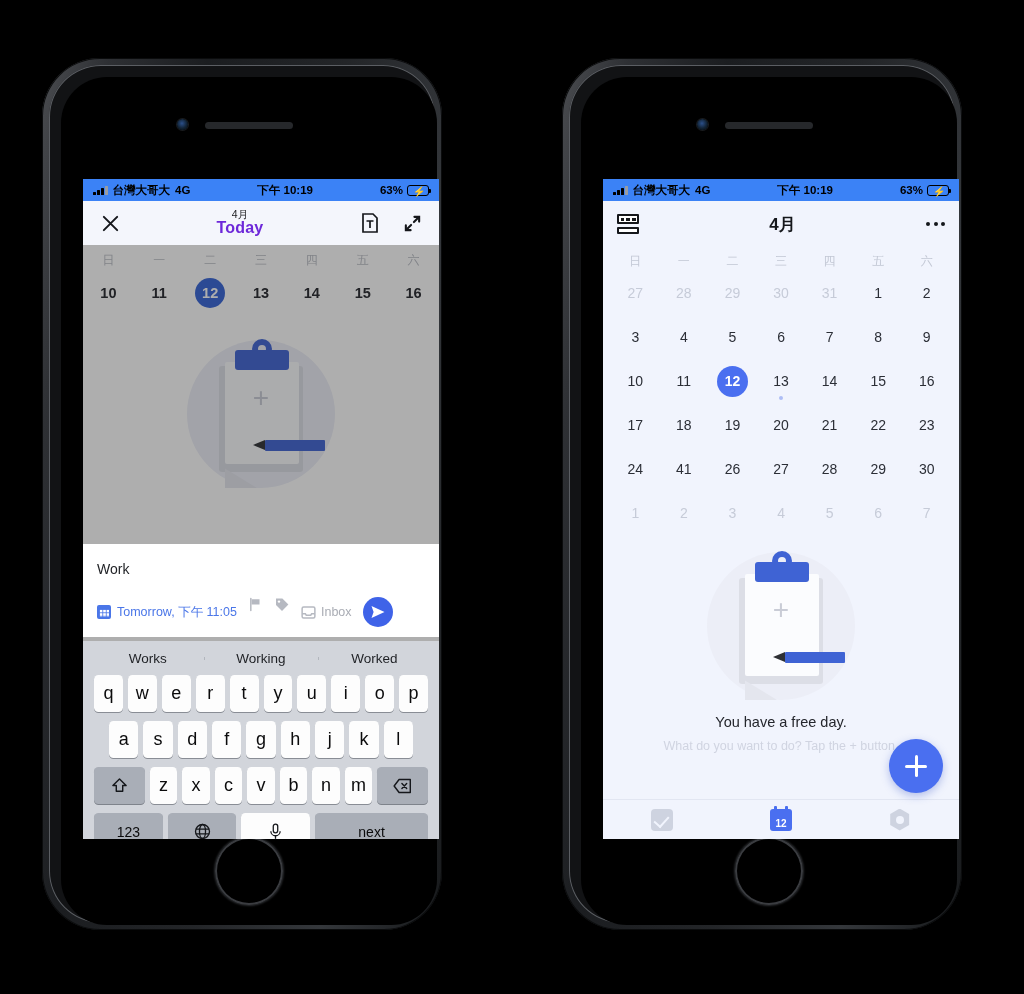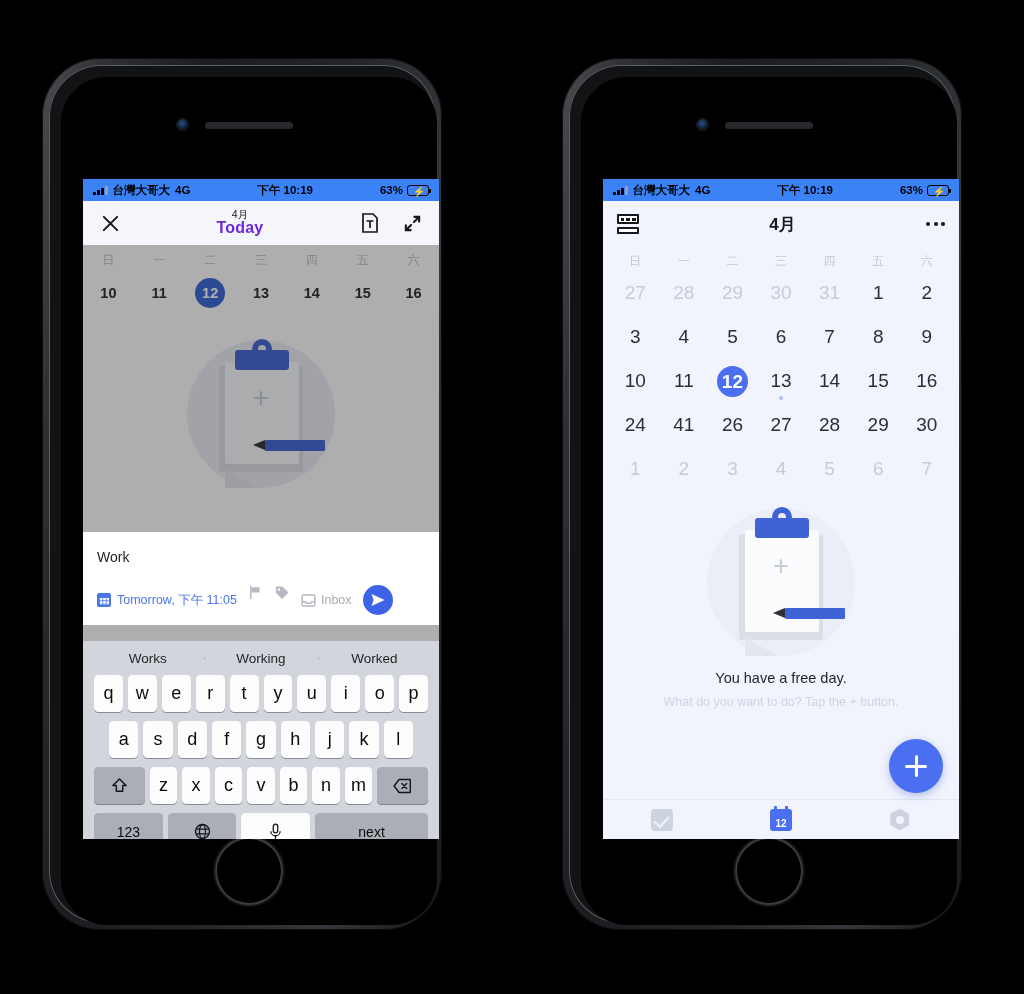--- a/index.html
+++ b/index.html
@@ -150,21 +150,21 @@
     background:#3f63d4; border-radius:1px;
   }
   .cb-tip {
     position:absolute; left:66px; top:100px; width:0; height:0;
     border-top:5.5px solid transparent; border-bottom:5.5px solid transparent;
     border-right:12px solid #2e3034;
   }
 
   
   .quickadd {
-    position:absolute; left:0; right:0; bottom:16px; background:#fff;
+    position:absolute; left:0; right:0; bottom:4px; background:#fff;
     padding:13px 14px 10px;
   }
   .qa-text { font-size:14px; color:#1e2024; padding:4px 0 20px; }
   .qa-meta { display:flex; gap:11px; }
   .qa-date { display:flex; align-items:center; gap:6px; font-size:12.5px; color:#4a76e8; }
   .mini-cal {
     width:14px; height:14px; border-radius:2px; background:#4a76e8; position:relative;
     display:inline-block;
   }
   .mini-cal::before{
@@ -217,21 +217,21 @@
   .grid-icon .gtop i { flex:1; background:#15171b; display:block; }
   .grid-icon .gbot { height:7px; border:2px solid #15171b; border-radius:1px; background:#fff; }
   .dots-icon { display:flex; gap:3.5px; }
   .dots-icon i { width:4px; height:4px; border-radius:50%; background:#15171b; display:block; }
 
   .month-grid { padding:2px 8px 4px; }
   .mg-row { display:flex; }
   .mg-row > div { flex:1; text-align:center; }
   .mg-dow { font-size:12px; color:#c2c7d4; padding:4px 0 8px; }
   .mg-cell {
-    font-size:19px; color:#2b2e36; font-weight:500;
+    font-size:14px; color:#2b2e36; font-weight:500;
     height:30px; line-height:30px; margin-bottom:14px; position:relative;
   }
   .mg-cell.muted { color:#c6cbd8; }
   .mg-cell .sel {
     display:inline-block; width:31px; height:31px; line-height:31px; border-radius:50%;
     background:#4a6ff0; color:#fff; font-weight:600;
   }
   .mg-cell .dot {
     position:absolute; left:50%; margin-left:-2px; bottom:-4px;
     width:4px; height:4px; border-radius:50%; background:#aebdf5;
@@ -569,20 +569,29 @@
                   <div class="mg-row">
                     <div class="mg-cell"><span>10</span></div>
                     <div class="mg-cell"><span>11</span></div>
                     <div class="mg-cell"><span class="sel">12</span></div>
                     <div class="mg-cell"><span>13</span><span class="dot"></span></div>
                     <div class="mg-cell"><span>14</span></div>
                     <div class="mg-cell"><span>15</span></div>
                     <div class="mg-cell"><span>16</span></div>
                   </div>
                   <div class="mg-row">
+                    <div class="mg-cell"><span>17</span></div>
+                    <div class="mg-cell"><span>18</span></div>
+                    <div class="mg-cell"><span>19</span></div>
+                    <div class="mg-cell"><span>20</span></div>
+                    <div class="mg-cell"><span>21</span></div>
+                    <div class="mg-cell"><span>22</span></div>
+                    <div class="mg-cell"><span>23</span></div>
+                  </div>
+                  <div class="mg-row">
                     <div class="mg-cell"><span>24</span></div>
                     <div class="mg-cell"><span>41</span></div>
                     <div class="mg-cell"><span>26</span></div>
                     <div class="mg-cell"><span>27</span></div>
                     <div class="mg-cell"><span>28</span></div>
                     <div class="mg-cell"><span>29</span></div>
                     <div class="mg-cell"><span>30</span></div>
                   </div>
                   <div class="mg-row">
                     <div class="mg-cell muted"><span>1</span></div>

